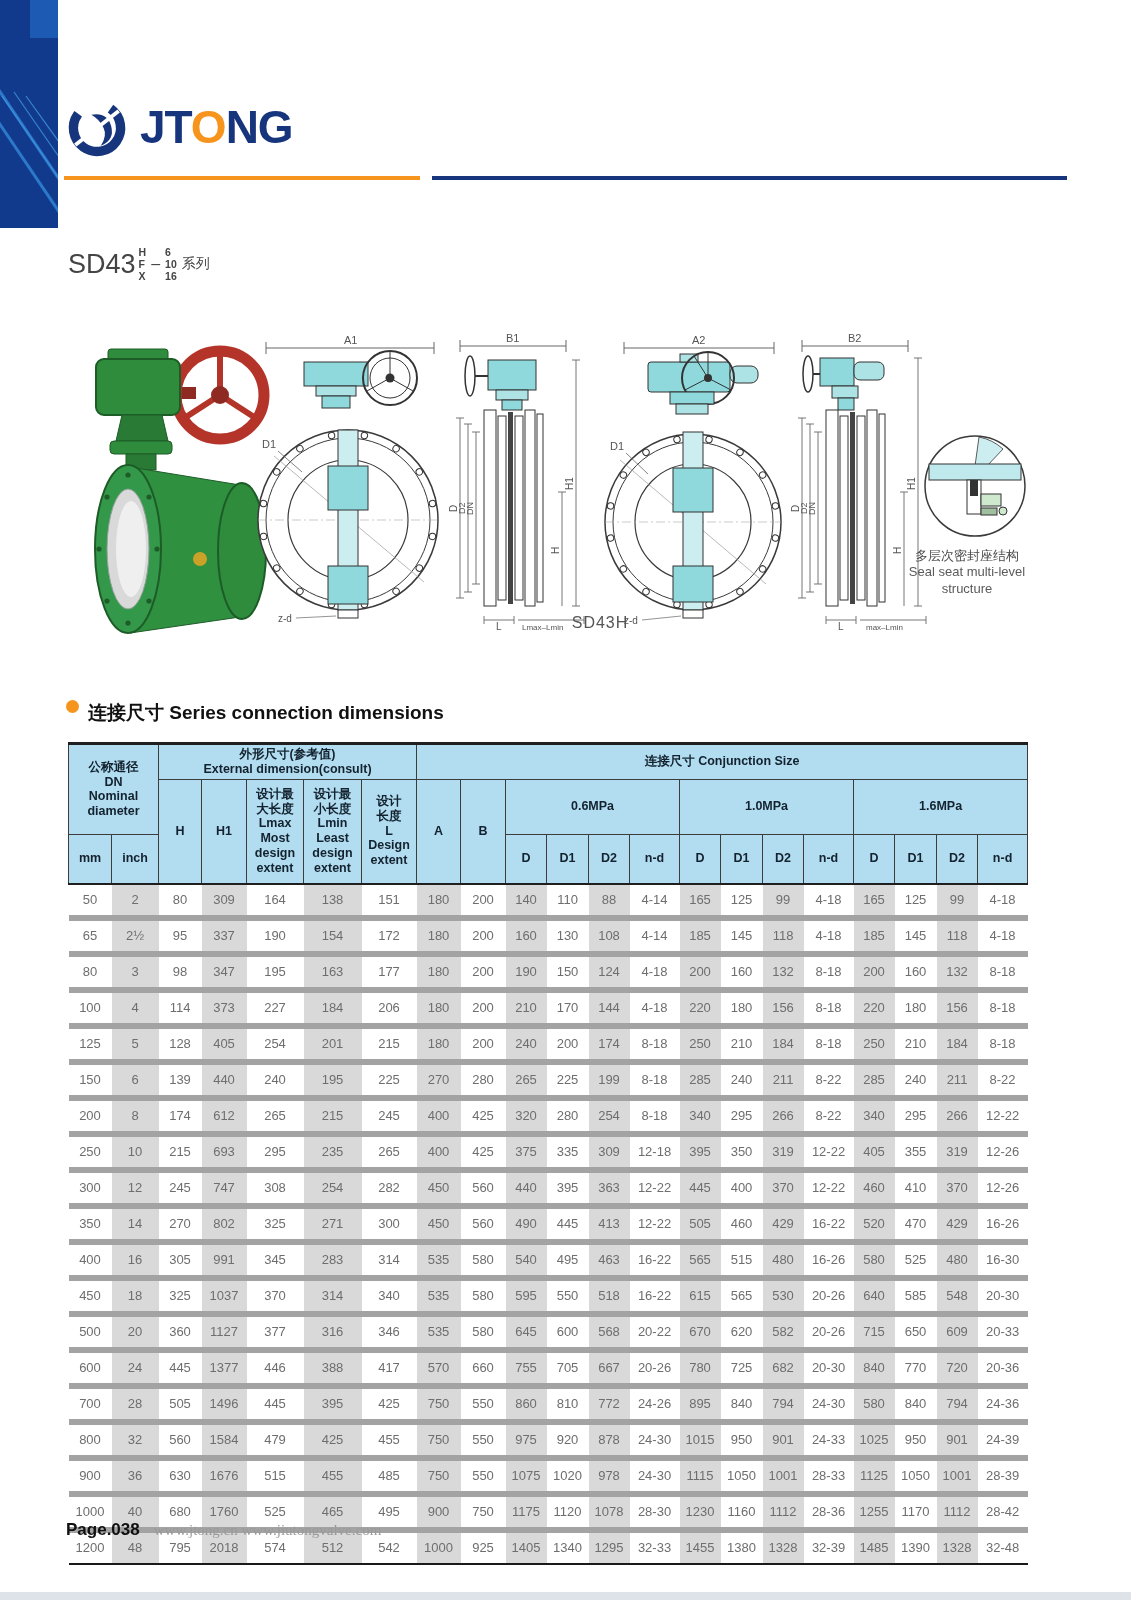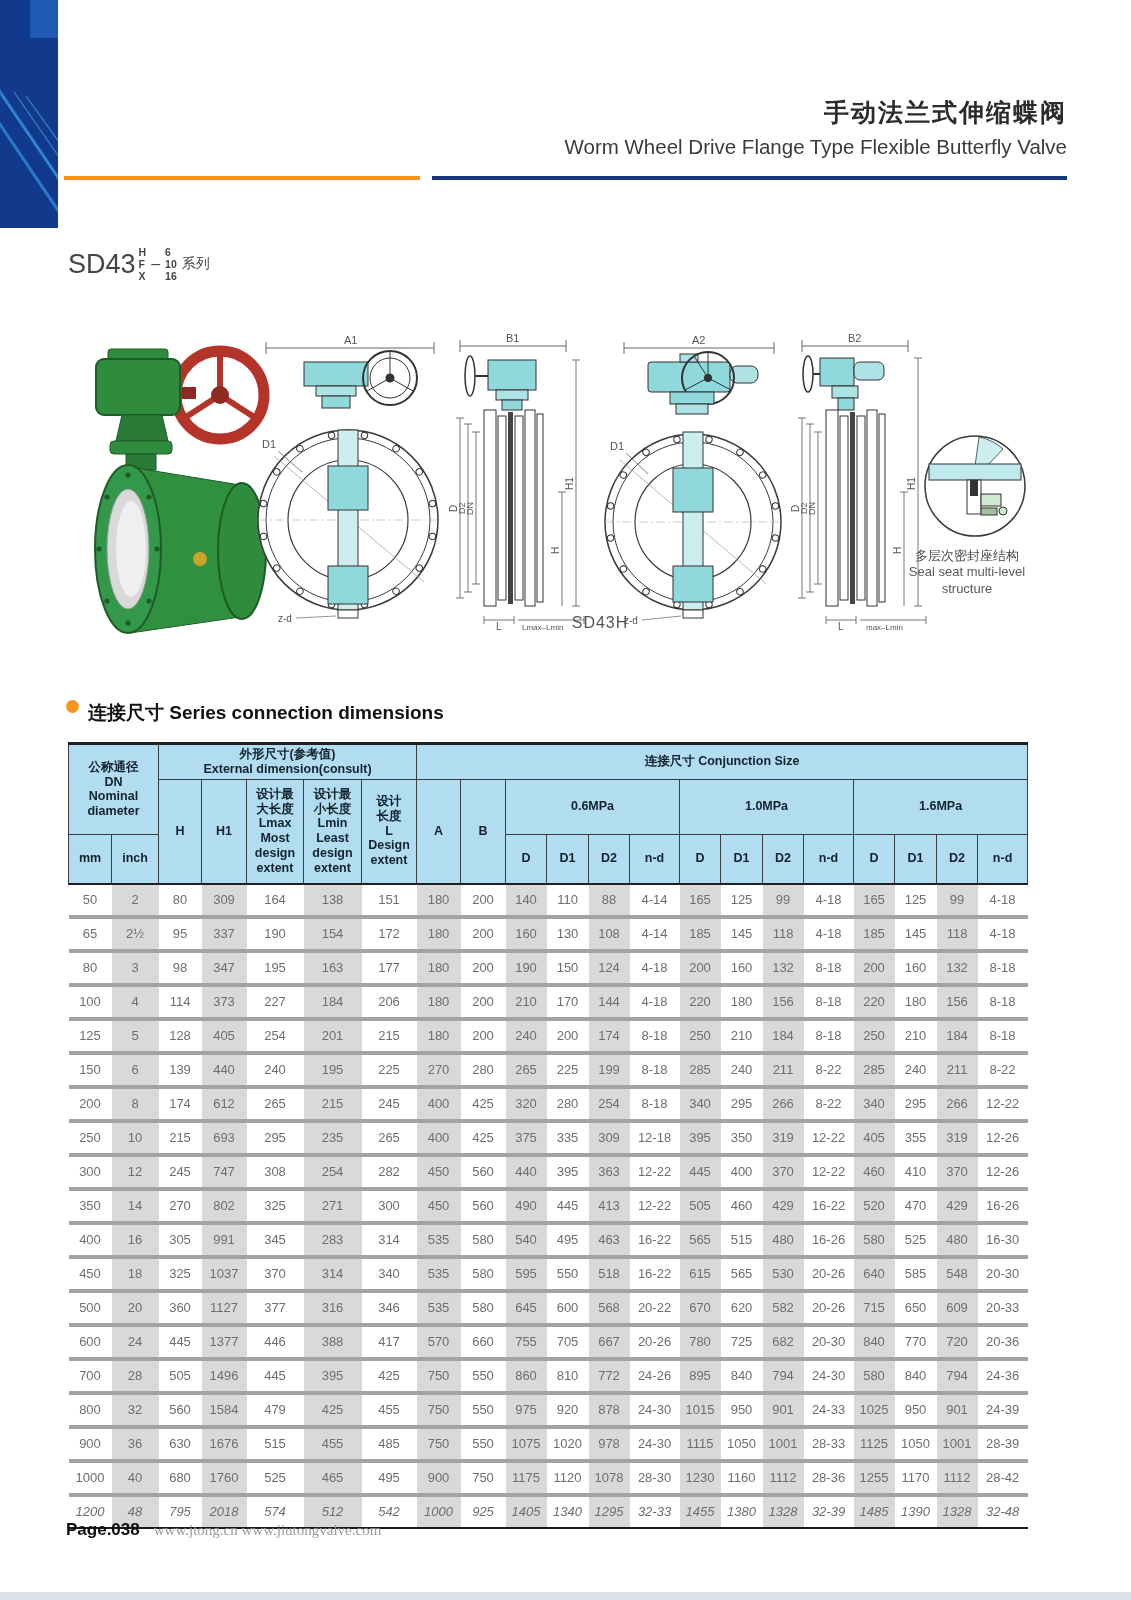--- a/index.html
+++ b/index.html
@@ -40,22 +40,22 @@
   #dims-table{position:absolute;left:68px;top:742px;width:960px;border-collapse:collapse;
               table-layout:fixed;border-top:3px solid #1f1f1f;}
   #dims-table thead{border-bottom:2px solid #1f1f1f;}
   #dims-table th{background:#b2ddf1;border:1px solid #3c3c3c;color:#13222e;
                  font-weight:bold;text-align:center;vertical-align:middle;
                  font-size:12.5px;line-height:1.18;padding:2px 1px;}
   th.ml{white-space:pre-line;}
   th.small{font-size:11px;}
   #dims-table tbody td{font-size:13px;color:#6e6e6e;text-align:center;height:30px;
                        padding:0 1px;}
-  #dims-table tbody tr{border-bottom:4px solid #a3a3a3;}
-  #dims-table tbody tr:last-child{border-bottom:2.5px solid #1a1a1a;font-style:italic;}
+  #dims-table tbody tr{border-bottom:6px solid #a3a3a3;}
+  #dims-table tbody tr:last-child{border-bottom:2.5px solid #1a1a1a;}
   td.stripe{background:#d9d9d9;}
   
   #footer{position:absolute;left:66px;top:1520px;display:flex;align-items:baseline;gap:14px;}
   #footer .page{font-size:17px;font-weight:bold;color:#101010;}
   #footer .urls{font-size:15px;color:#9a9a9a;font-family:Liberation Serif, serif;}
   #bottom-edge{position:absolute;left:0;bottom:0;width:100%;height:8px;background:#dde3e8;}
 </style>
 </head>
 <body>
 
@@ -68,23 +68,27 @@
       <line x1="-30" y1="80" x2="70" y2="228"></line>
       <line x1="-12" y1="74" x2="80" y2="210"></line>
     </g>
     <g stroke="#3f97e0" stroke-width="1.2" fill="none" opacity="0.8">
       <line x1="2" y1="96" x2="78" y2="206"></line>
       <line x1="14" y1="92" x2="86" y2="196"></line>
       <line x1="26" y1="96" x2="92" y2="188"></line>
     </g>
   </svg>
 
-  <div id="titles">
-    <div id="title-zh">手动法兰式伸缩蝶阀</div>
-    <div id="title-en">Worm Wheel Drive Flange Type Flexible Butterfly Valve</div>
+  <div id="logo">
+    <svg width="66" height="70" viewBox="0 0 70 70">
+      <circle cx="35" cy="36" r="25" fill="none" stroke="#17357c" stroke-width="10" stroke-dasharray="118 40" transform="rotate(-55 35 36)"></circle>
+      <path d="M29 22 q17 -3 21 12 q4 15 -11 21 q7 -11 3 -19 q-4 -9 -13 -14 z" fill="#17357c"></path>
+      <line x1="12" y1="54" x2="58" y2="18" stroke="#ffffff" stroke-width="4"></line>
+    </svg>
+    <div id="brand"><span>JT</span><span class="o">O</span><span>NG</span></div>
   </div>
   <div class="rule" id="rule-orange"></div>
   <div class="rule" id="rule-blue"></div>
 
   <div id="model">
     <span class="big">SD43</span>
     <span class="stack">H
 F
 X</span>
     <span class="dash">–</span>

